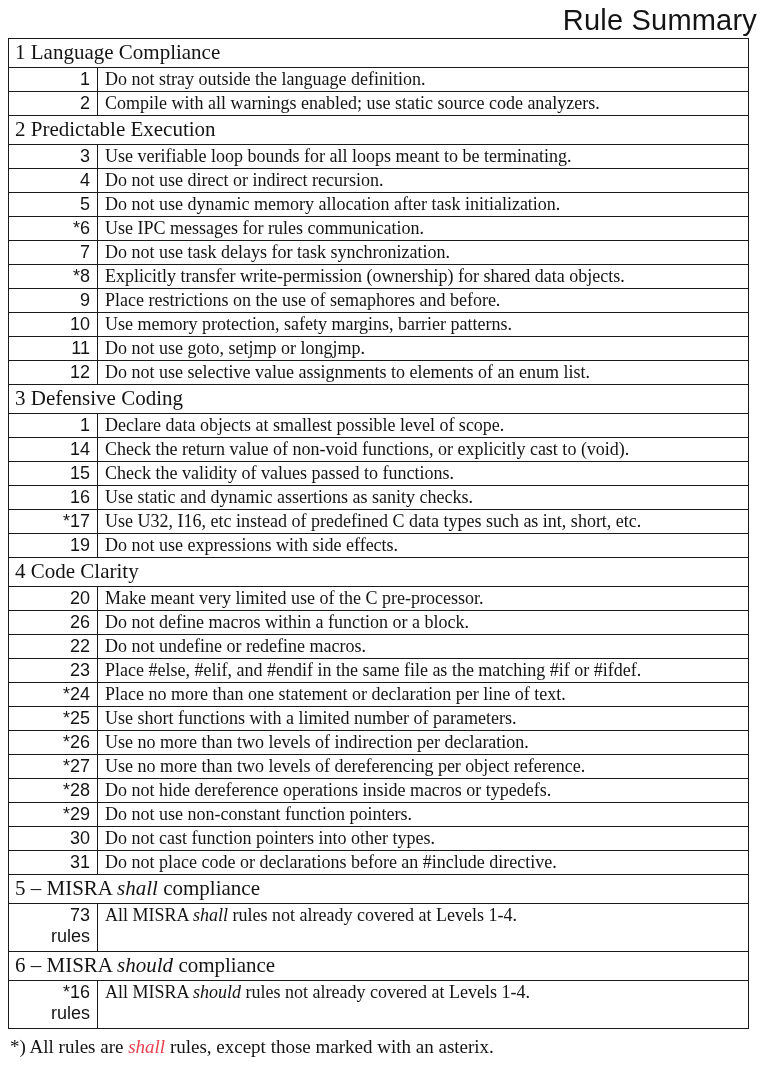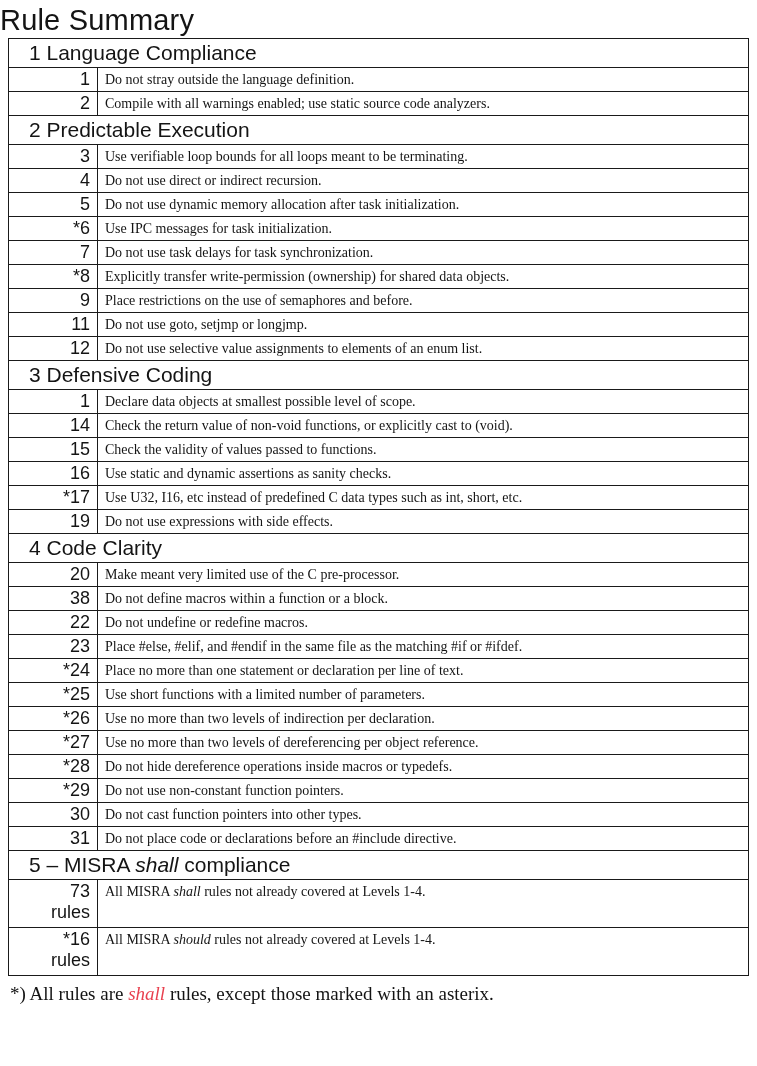--- a/index.html
+++ b/index.html
@@ -1,22 +1,22 @@
 <!DOCTYPE html>
 <html><head>
 <meta charset="utf-8">
 <style>
   html,body { margin:0; padding:0; background:#ffffff; }
   body { width:757px; height:1066px; overflow:hidden; font-family:"Liberation Sans",sans-serif; color:#141414; }
-  .page-title { text-align:left; font-size:29px; line-height:34px; padding-top:3px; letter-spacing:0.2px; }
+  .page-title { text-align:right; font-size:29px; line-height:34px; padding-top:3px; letter-spacing:0.2px; }
   table.rules { border-collapse:collapse; margin:1px 8px 0 8px; width:741px; table-layout:fixed; }
   table.rules td { border:1.5px solid #1a1a1a; box-sizing:border-box; }
-  td.section-header { font-size:21px; padding:1px 4px 2px 20px; line-height:25px; }
+  td.section-header { font-size:21px; padding:1px 4px 2px 6px; line-height:25px;font-family:Liberation Serif, serif; }
   td.num { width:89px; text-align:right; padding:1px 7px 1px 2px; font-size:18px; line-height:21px; vertical-align:top; white-space:nowrap; }
-  td.rule-text { font-family:"Liberation Serif",serif; font-size:14px; line-height:21px; padding:1px 4px 1px 7px; vertical-align:top; }
+  td.rule-text { font-family:"Liberation Serif",serif; font-size:18px; line-height:21px; padding:1px 4px 1px 7px; vertical-align:top; }
   tr.tall td { height:48px;margin-left:48px; }
   .italic { font-style:italic; }
   .red-italic { font-style:italic; }
   .footnote { font-family:"Liberation Serif",serif; font-size:19px; margin:7px 0 0 10px; line-height:22px; }
   .num-sub { display:block; }
 </style>
 </head>
 <body>
 
 <div class="page-title">Rule Summary</div>
@@ -48,33 +48,37 @@
       <tr>
         <td class="num"><span>4</span></td>
         <td class="rule-text"><span>Do not use direct or indirect recursion.</span></td>
       </tr>
       <tr>
         <td class="num"><span>5</span></td>
         <td class="rule-text"><span>Do not use dynamic memory allocation after task initialization.</span></td>
       </tr>
       <tr>
         <td class="num"><span>*6</span></td>
-        <td class="rule-text"><span>Use IPC messages for task initialization.</span></td>
+        <td class="rule-text"><span>Use IPC messages for rules communication.</span></td>
       </tr>
       <tr>
         <td class="num"><span>7</span></td>
         <td class="rule-text"><span>Do not use task delays for task synchronization.</span></td>
       </tr>
       <tr>
         <td class="num"><span>*8</span></td>
         <td class="rule-text"><span>Explicitly transfer write-permission (ownership) for shared data objects.</span></td>
       </tr>
       <tr>
         <td class="num"><span>9</span></td>
         <td class="rule-text"><span>Place restrictions on the use of semaphores and before.</span></td>
+      </tr>
+      <tr>
+        <td class="num"><span>10</span></td>
+        <td class="rule-text"><span>Use memory protection, safety margins, barrier patterns.</span></td>
       </tr>
       <tr>
         <td class="num"><span>11</span></td>
         <td class="rule-text"><span>Do not use goto, setjmp or longjmp.</span></td>
       </tr>
       <tr>
         <td class="num"><span>12</span></td>
         <td class="rule-text"><span>Do not use selective value assignments to elements of an enum list.</span></td>
       </tr>
       <tr>
@@ -105,21 +109,21 @@
         <td class="rule-text"><span>Do not use expressions with side effects.</span></td>
       </tr>
       <tr>
         <td class="section-header" colspan="2"><span>4 Code Clarity</span></td>
       </tr>
       <tr>
         <td class="num"><span>20</span></td>
         <td class="rule-text"><span>Make meant very limited use of the C pre-processor.</span></td>
       </tr>
       <tr>
-        <td class="num"><span>38</span></td>
+        <td class="num"><span>26</span></td>
         <td class="rule-text"><span>Do not define macros within a function or a block.</span></td>
       </tr>
       <tr>
         <td class="num"><span>22</span></td>
         <td class="rule-text"><span>Do not undefine or redefine macros.</span></td>
       </tr>
       <tr>
         <td class="num"><span>23</span></td>
         <td class="rule-text"><span>Place #else, #elif, and #endif in the same file as the matching #if or #ifdef.</span></td>
       </tr>
@@ -155,20 +159,23 @@
         <td class="num"><span>31</span></td>
         <td class="rule-text"><span>Do not place code or declarations before an #include directive.</span></td>
       </tr>
       <tr>
         <td class="section-header" colspan="2"><span>5 – MISRA </span><span class="italic">shall</span><span> compliance</span></td>
       </tr>
       <tr class="tall">
         <td class="num"><span>73</span><span class="num-sub">rules</span></td>
         <td class="rule-text"><span>All MISRA </span><span class="italic">shall</span><span> rules not already covered at Levels 1-4.</span></td>
       </tr>
+      <tr>
+        <td class="section-header" colspan="2"><span>6 – MISRA </span><span class="italic">should</span><span> compliance</span></td>
+      </tr>
       <tr class="tall">
         <td class="num"><span>*16</span><span class="num-sub">rules</span></td>
         <td class="rule-text"><span>All MISRA </span><span class="italic">should</span><span> rules not already covered at Levels 1-4.</span></td>
       </tr>
     </tbody>
 </table>
 
 <div class="footnote"><span>*) All rules are </span><span class="red-italic" style="color: rgb(232, 65, 79);">shall</span><span> rules, except those marked with an asterix.</span></div>
 
 </body></html>

